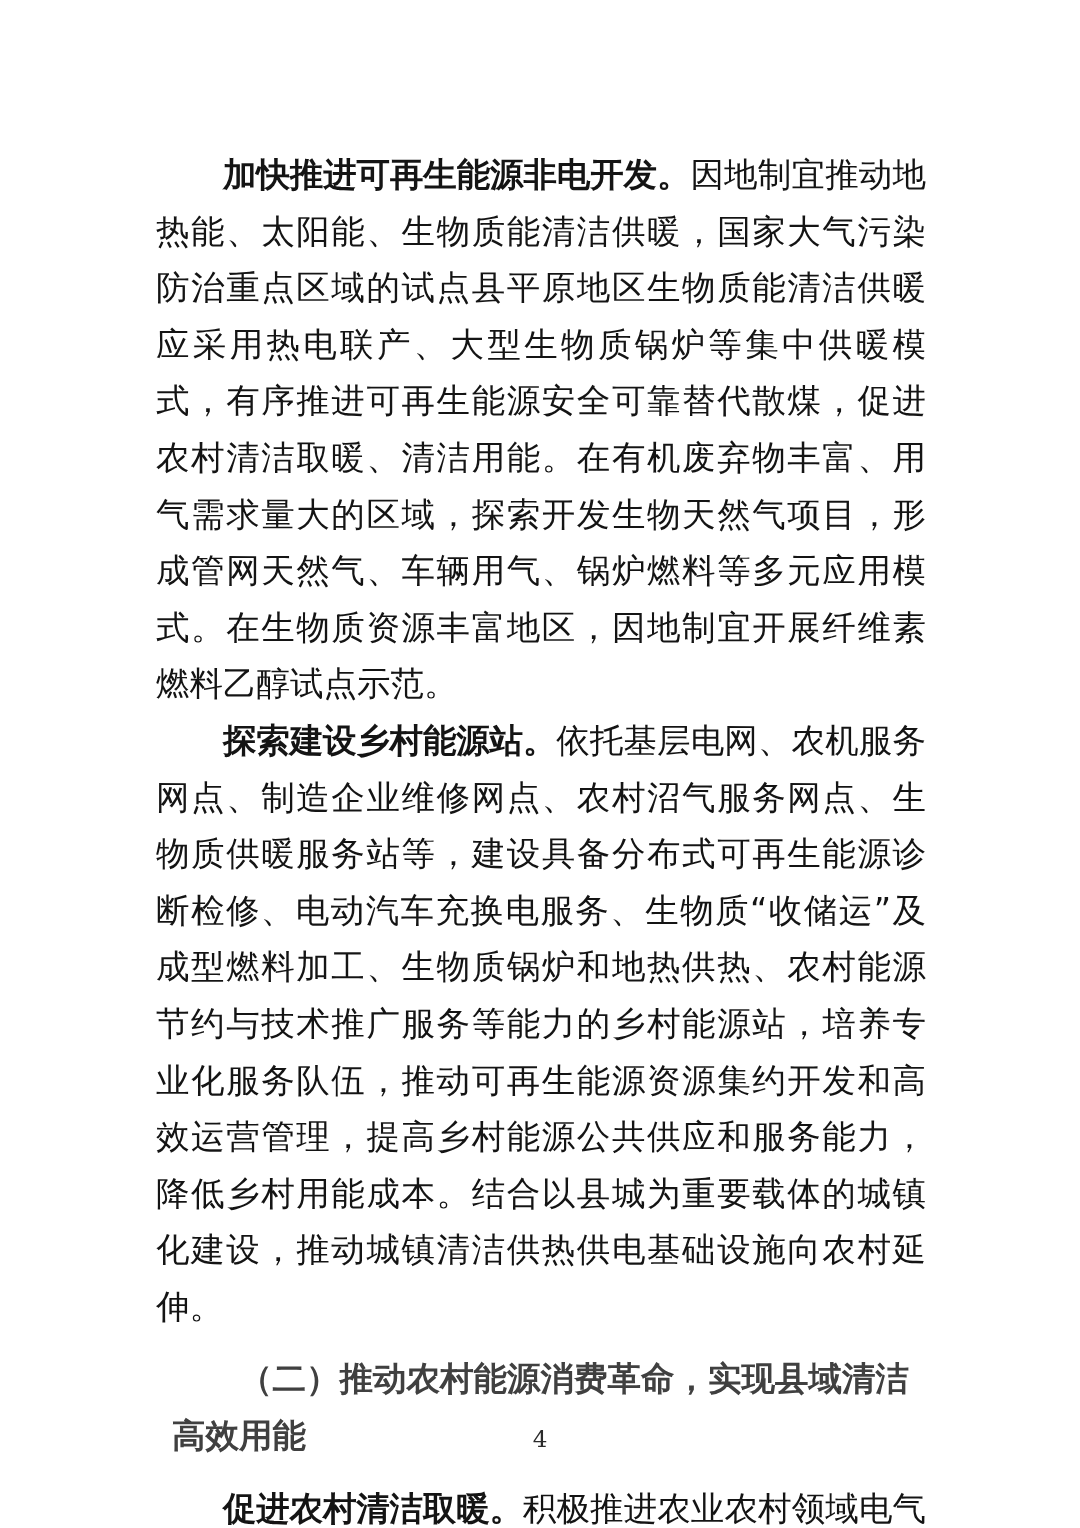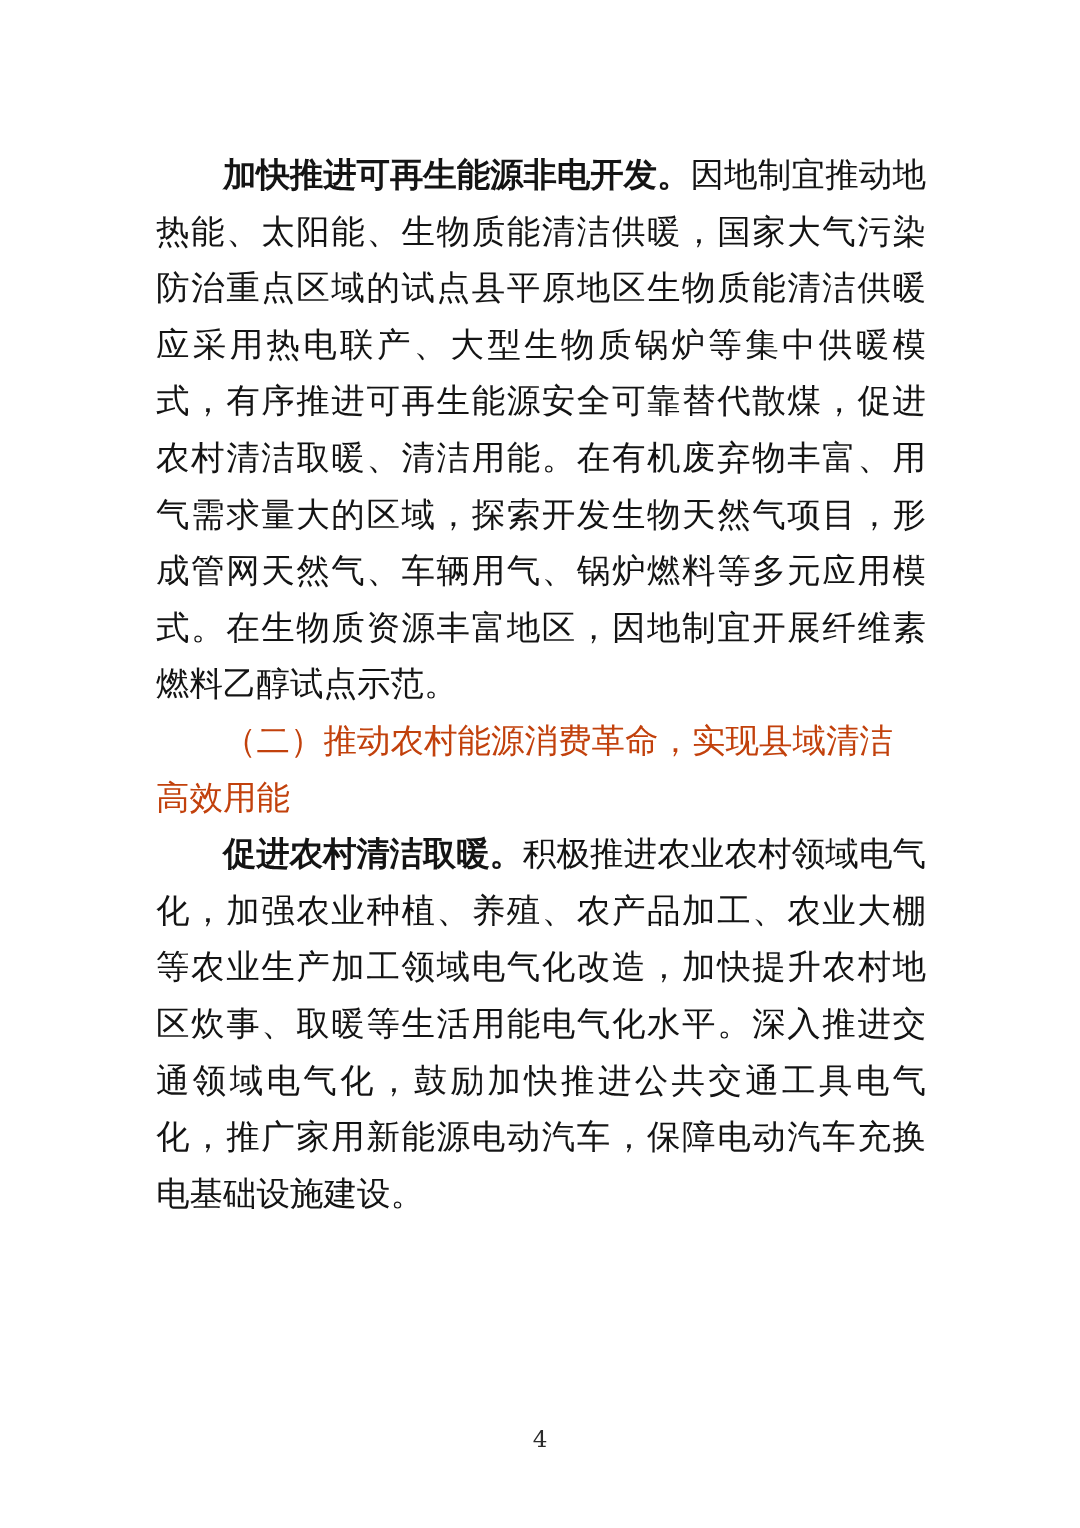--- a/index.html
+++ b/index.html
@@ -46,27 +46,27 @@
     font-weight: 400;
   }
 
   .para .lead {
     font-weight: 700;
     letter-spacing: -0.3px;
   }
 
   
   .section-heading {
-    margin: 0;
+    margin: 16px;
     font-size: 33.5px;
     line-height: 56.6px;
     text-indent: 67px;
     text-align: left;
-    font-weight: 400;
-    color: #c2410c;
+    font-weight: 700;
+    color: #404040;
     word-break: break-all;
   }
 
   .page-number {
     position: absolute;
     left: 0;
     top: 1409px;
     width: 1080px;
     text-align: center;
     font-family: "DejaVu Serif", "Liberation Serif", serif;
@@ -77,20 +77,21 @@
 </style>
 </head>
 <body>
 
 <div class="page">
 
   <div class="text-column">
 
     <p class="para"><span class="lead">加快推进可再生能源非电开发。</span><span>因地制宜推动地热能、太阳能、生物质能清洁供暖，国家大气污染防治重点区域的试点县平原地区生物质能清洁供暖应采用热电联产、大型生物质锅炉等集中供暖模式，有序推进可再生能源安全可靠替代散煤，促进农村清洁取暖、清洁用能。在有机废弃物丰富、用气需求量大的区域，探索开发生物天然气项目，形成管网天然气、车辆用气、锅炉燃料等多元应用模式。在生物质资源丰富地区，因地制宜开展纤维素燃料乙醇试点示范。</span></p>
 
+    <p class="para"><span class="lead">探索建设乡村能源站。</span><span>依托基层电网、农机服务网点、制造企业维修网点、农村沼气服务网点、生物质供暖服务站等，建设具备分布式可再生能源诊断检修、电动汽车充换电服务、生物质“收储运”及成型燃料加工、生物质锅炉和地热供热、农村能源节约与技术推广服务等能力的乡村能源站，培养专业化服务队伍，推动可再生能源资源集约开发和高效运营管理，提高乡村能源公共供应和服务能力，降低乡村用能成本。结合以县城为重要载体的城镇化建设，推动城镇清洁供热供电基础设施向农村延伸。</span></p>
 
     <p class="section-heading">（二）推动农村能源消费革命，实现县域清洁高效用能</p>
 
     <p class="para"><span class="lead">促进农村清洁取暖。</span><span>积极推进农业农村领域电气化，加强农业种植、养殖、农产品加工、农业大棚等农业生产加工领域电气化改造，加快提升农村地区炊事、取暖等生活用能电气化水平。深入推进交通领域电气化，鼓励加快推进公共交通工具电气化，推广家用新能源电动汽车，保障电动汽车充换电基础设施建设。</span></p>
 
   </div>
 
   <div class="page-number">4</div>
 
 </div>

